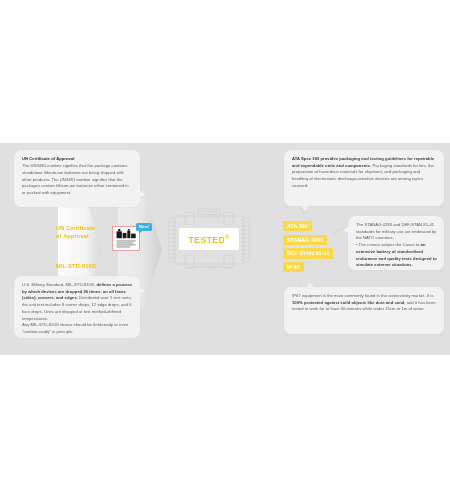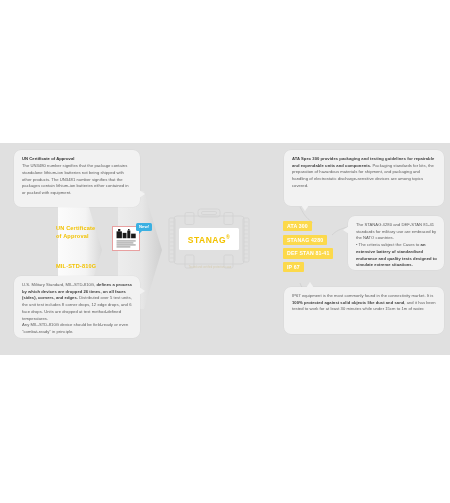--- a/index.html
+++ b/index.html
@@ -355,21 +355,21 @@
         <line x1="81.2" y1="33" x2="84.8" y2="33"></line>
         <line x1="81.2" y1="37" x2="84.8" y2="37"></line>
         <line x1="81.2" y1="41" x2="84.8" y2="41"></line>
         <line x1="81.2" y1="45" x2="84.8" y2="45"></line>
         <line x1="81.2" y1="49" x2="84.8" y2="49"></line>
         <line x1="81.2" y1="53" x2="84.8" y2="53"></line>
       </g>
     </g>
   </svg>
   <div id="tested-box">
-    <span id="tested-text"><span>STANAG</span><sup>®</sup></span>
+    <span id="tested-text"><span>TESTED</span><sup>®</sup></span>
   </div>
   <div id="case-caption">Tested and certified protective case</div>
 </div>
 
 <div id="right-standards">
   <div class="std-chip">ATA 300</div>
   <div class="std-chip">STANAG 4280</div>
   <div class="std-chip">DEF STAN 81-41</div>
   <div class="std-chip">IP 67</div>
 </div>

